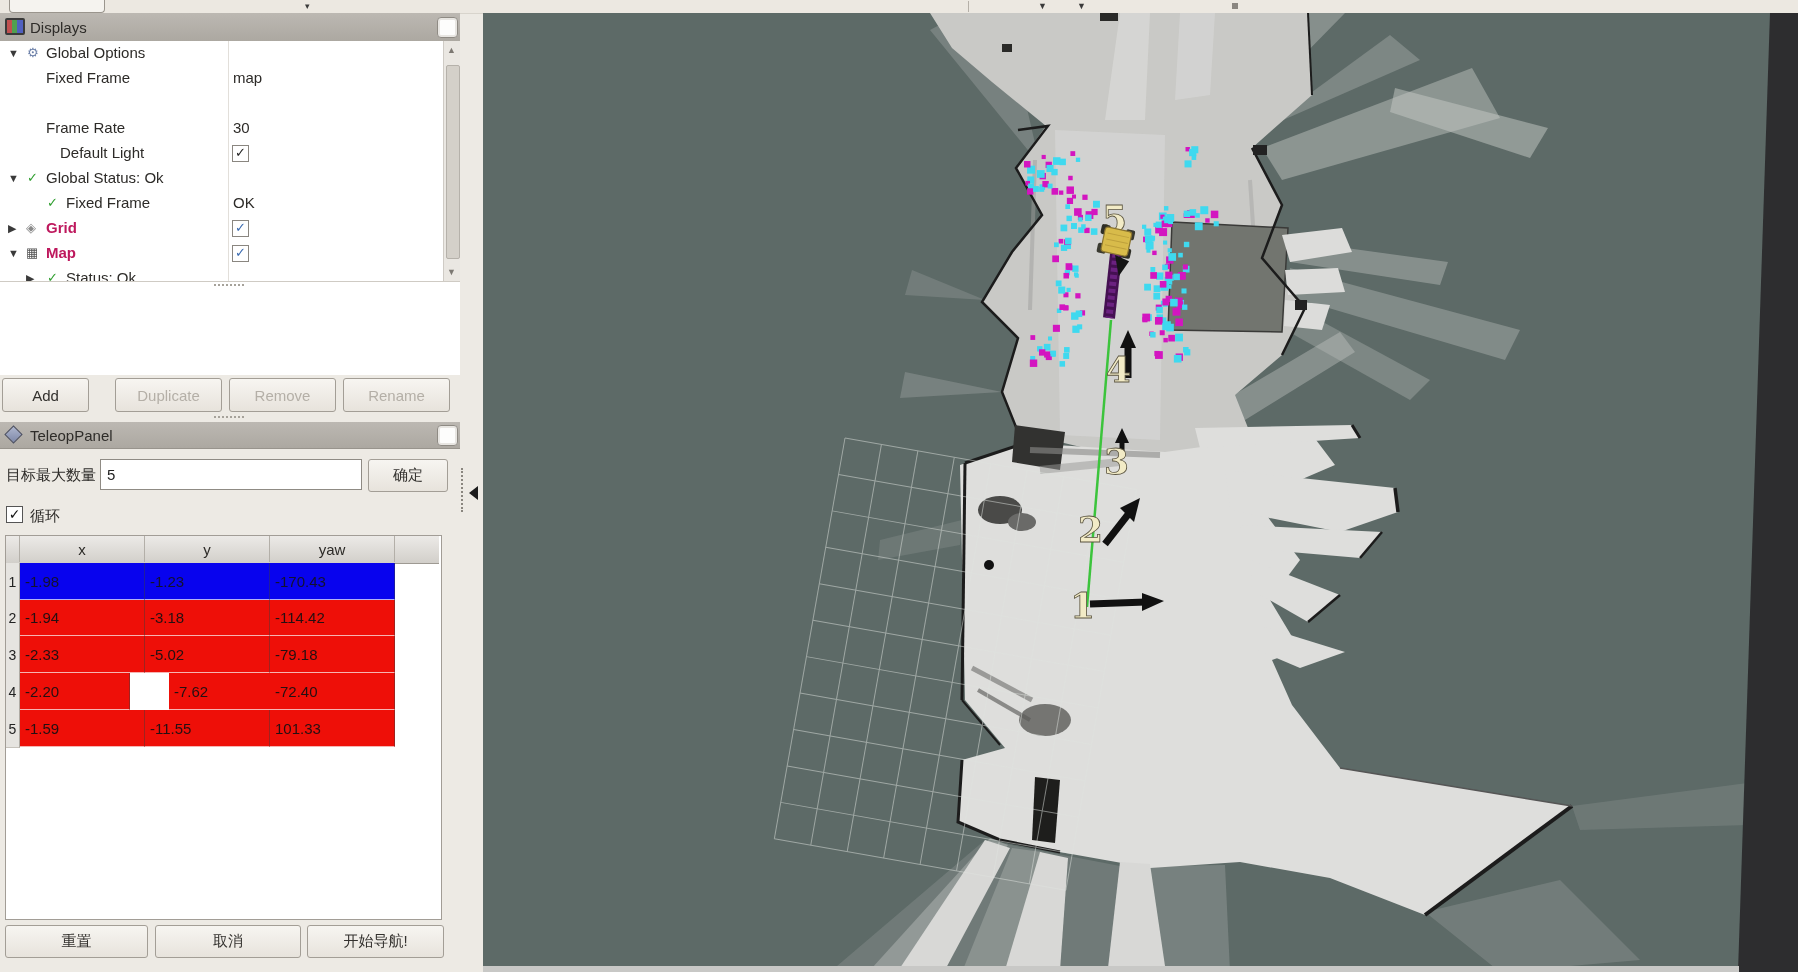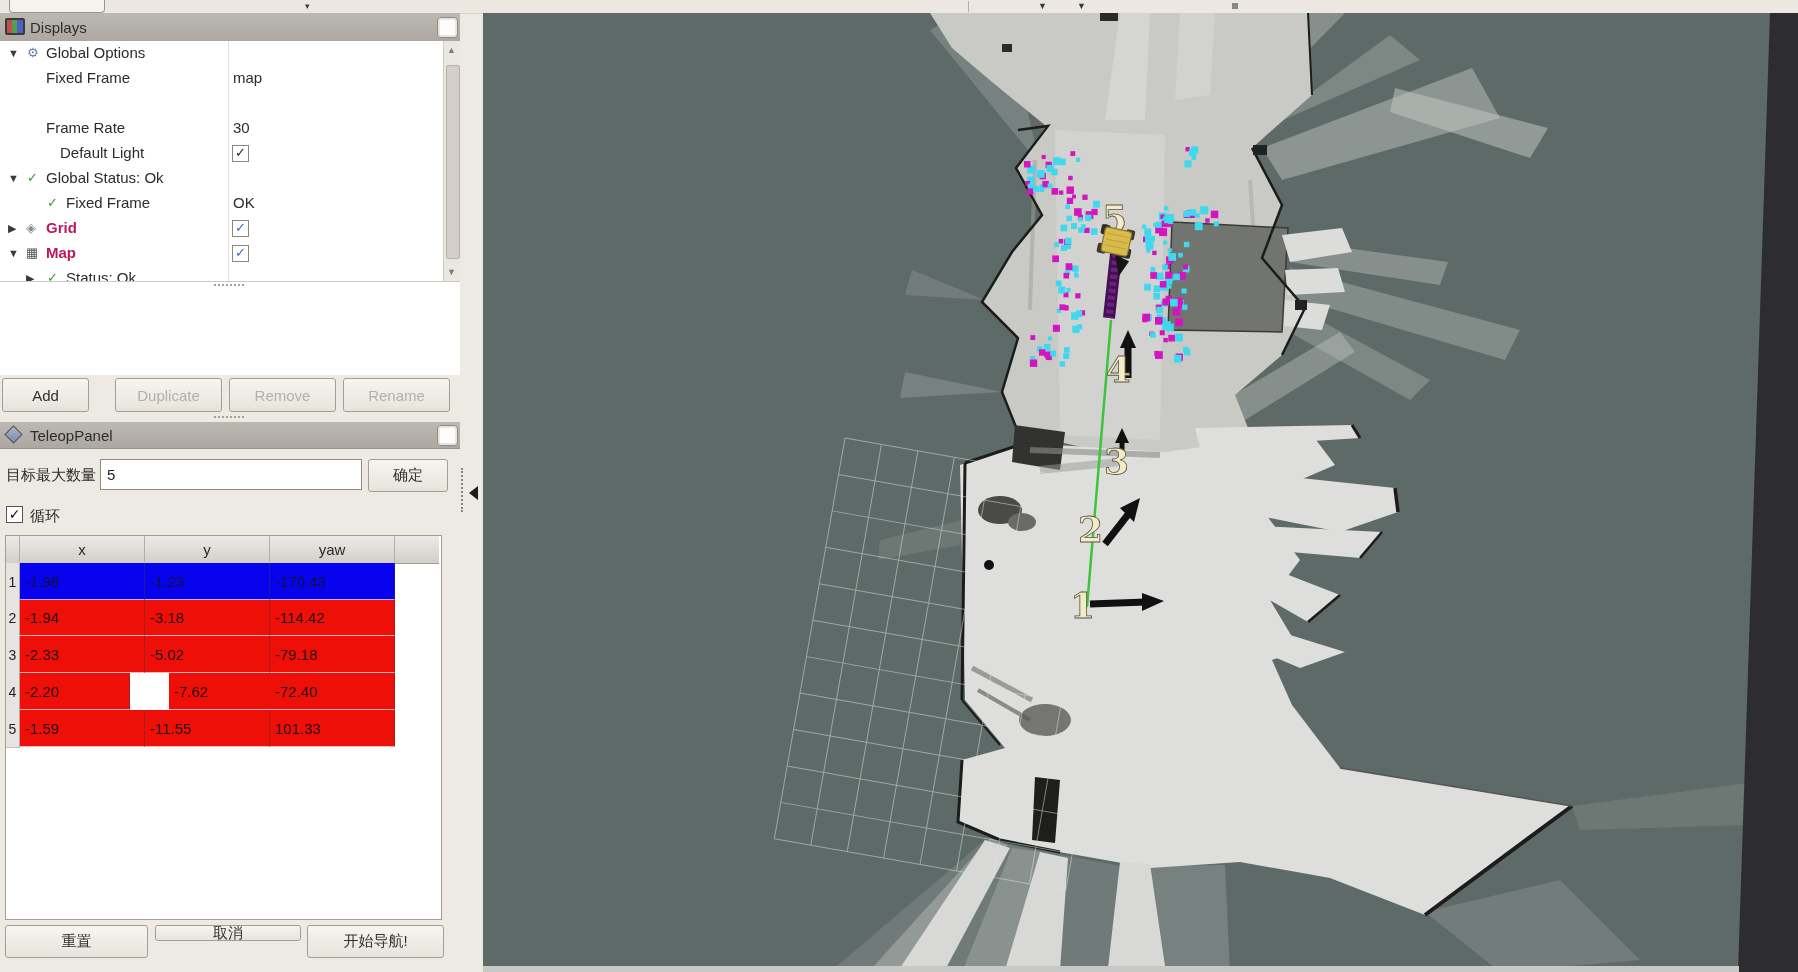--- a/index.html
+++ b/index.html
@@ -190,21 +190,21 @@
   </div>
   <div class="abs row-red" style="left:0;top:174px;width:433px;height:37px;">
     <div class="num-cell" style="height:100%;">5</div>
     <div class="dcell" style="left:14px;width:125px;">-1.59</div>
     <div class="dcell" style="left:139px;width:125px;">-11.55</div>
     <div class="dcell" style="left:264px;width:125px;">101.33</div>
   </div>
 </div>
 
 <button class="abs btn" style="left:5px;top:925px;width:143px;height:33px;">重置</button>
-<button class="abs btn" style="left:155px;top:925px;width:146px;height:16px;">取消</button>
+<button class="abs btn" style="left:155px;top:925px;width:146px;height:33px;">取消</button>
 <button class="abs btn" style="left:307px;top:925px;width:137px;height:33px;">开始导航!</button>
 
 <div class="abs collapse-handle"></div>
 <div class="abs collapse-arrow"></div>
 
 <div class="abs mapview">
 <svg width="1315" height="959" viewBox="483 13 1315 959" xmlns="http://www.w3.org/2000/svg">
 
   <g fill="#c6c9c6">
     <polygon points="1055,130 985,13 1035,13" opacity=".35"></polygon>

